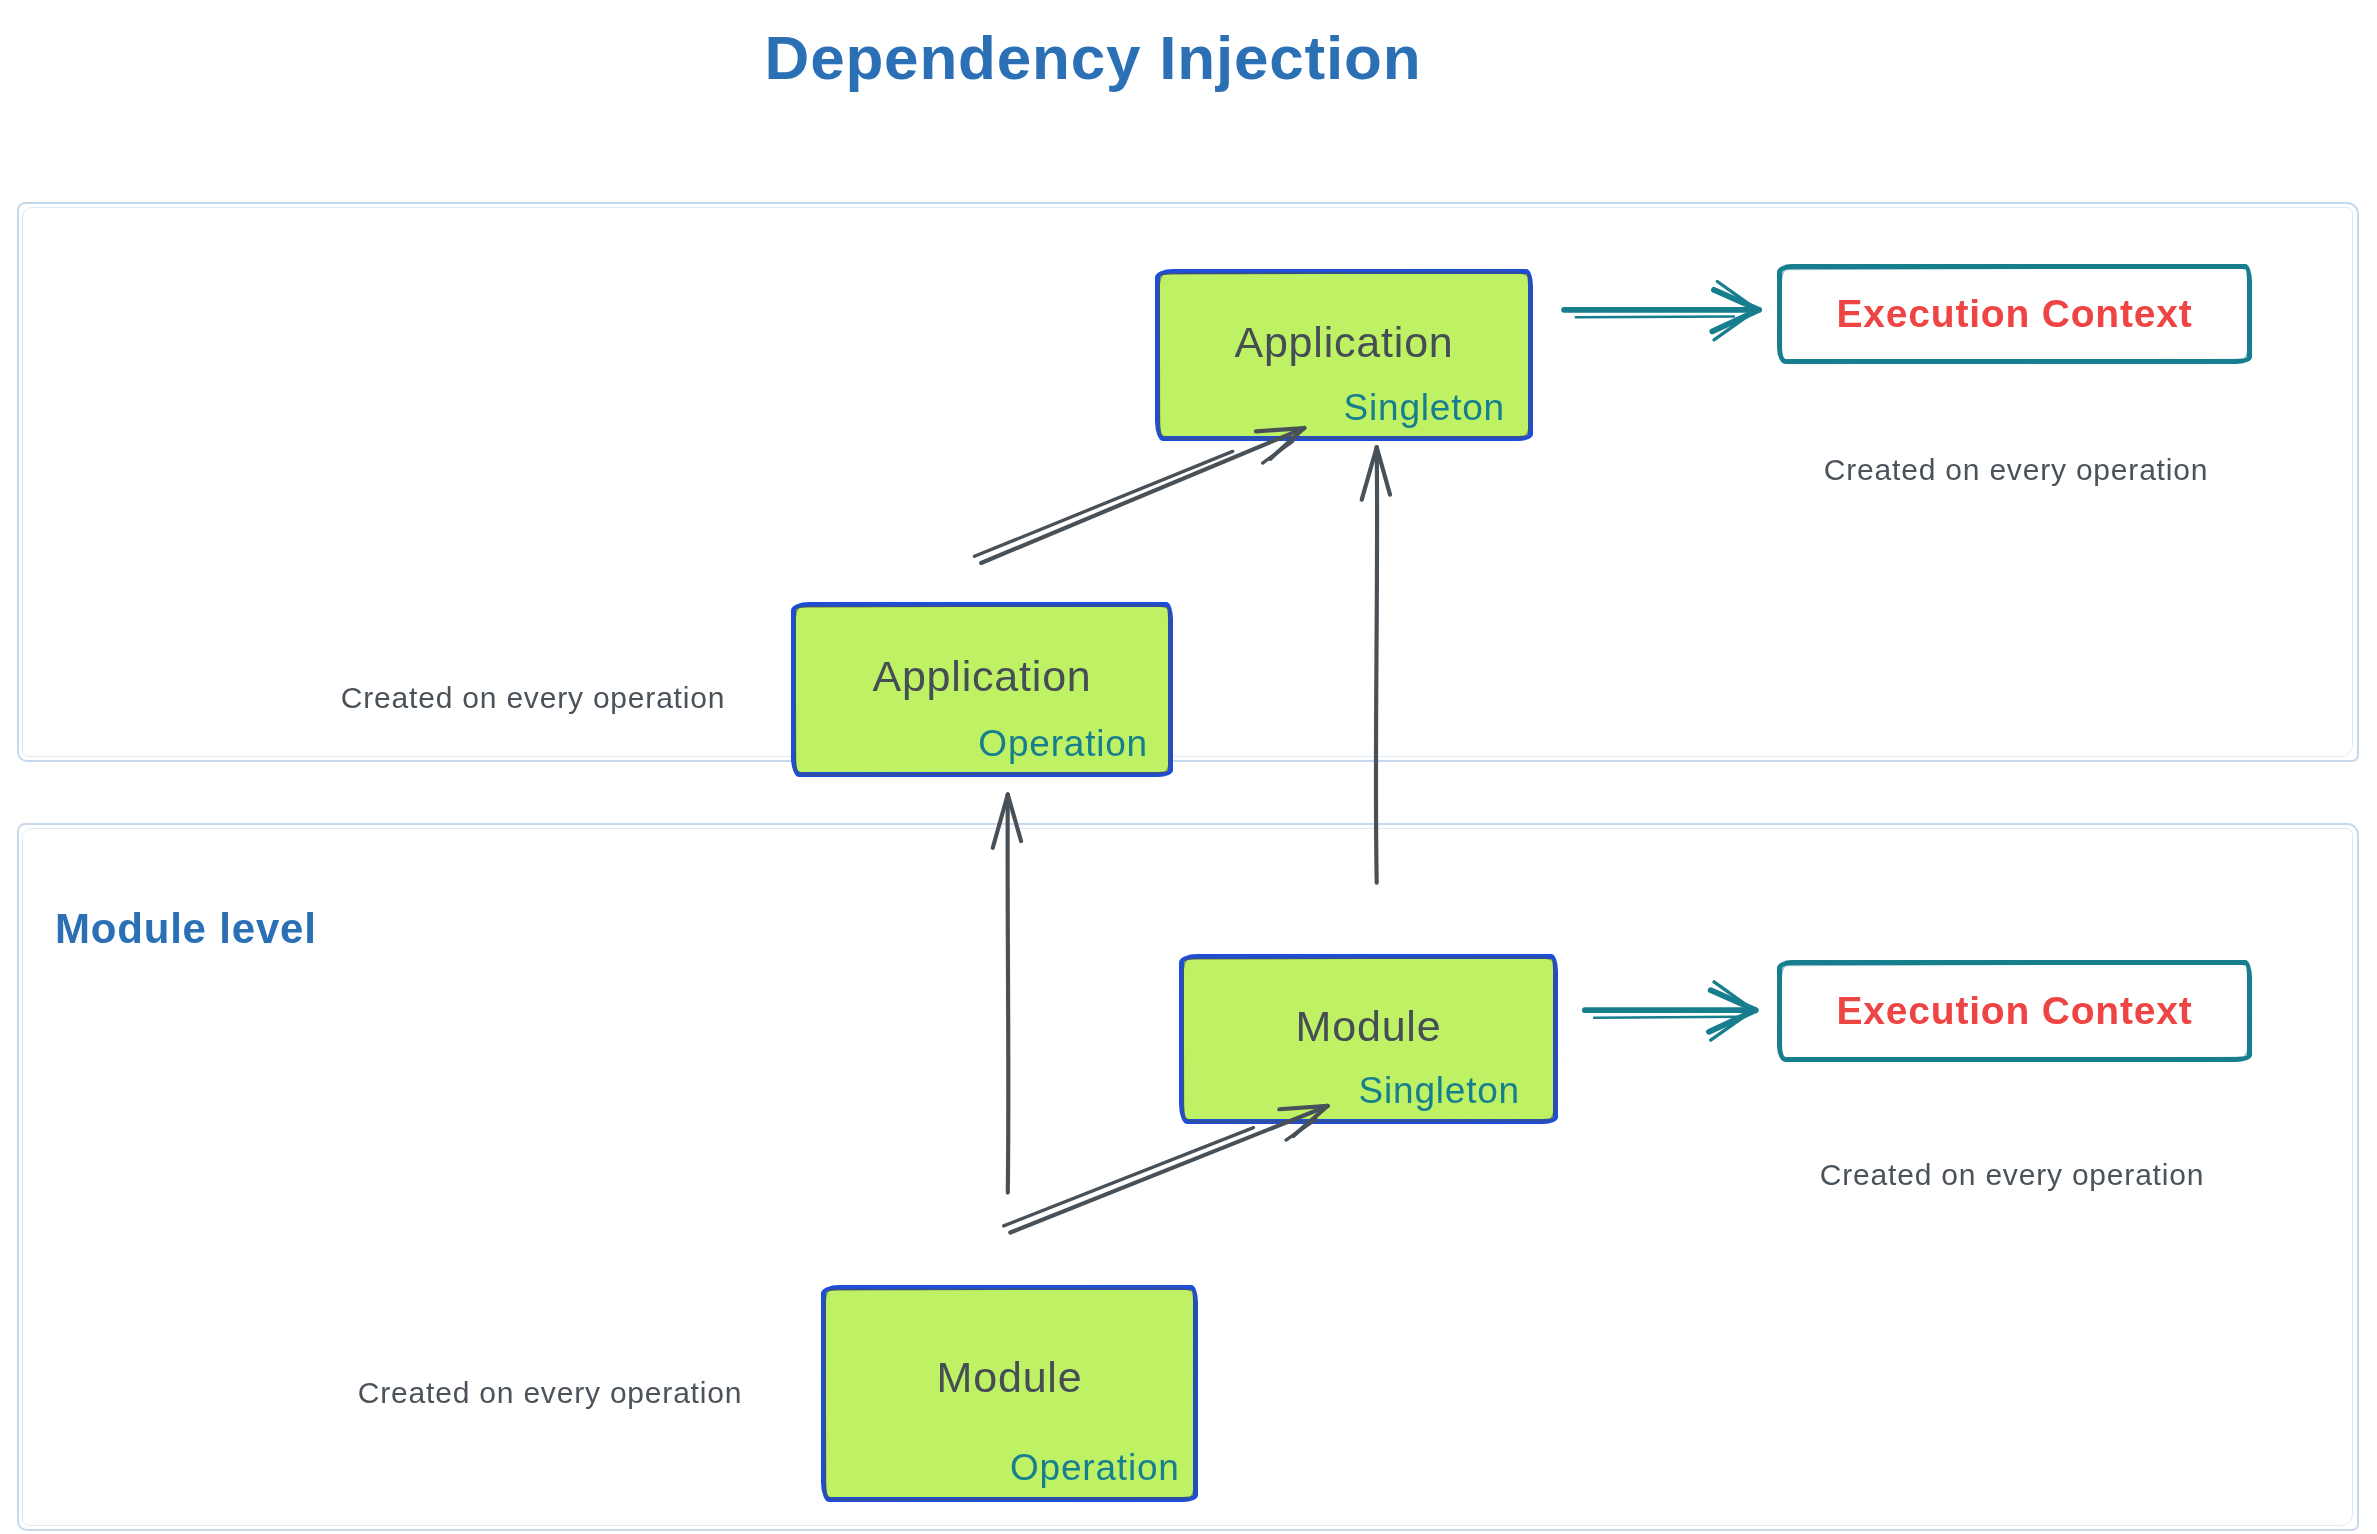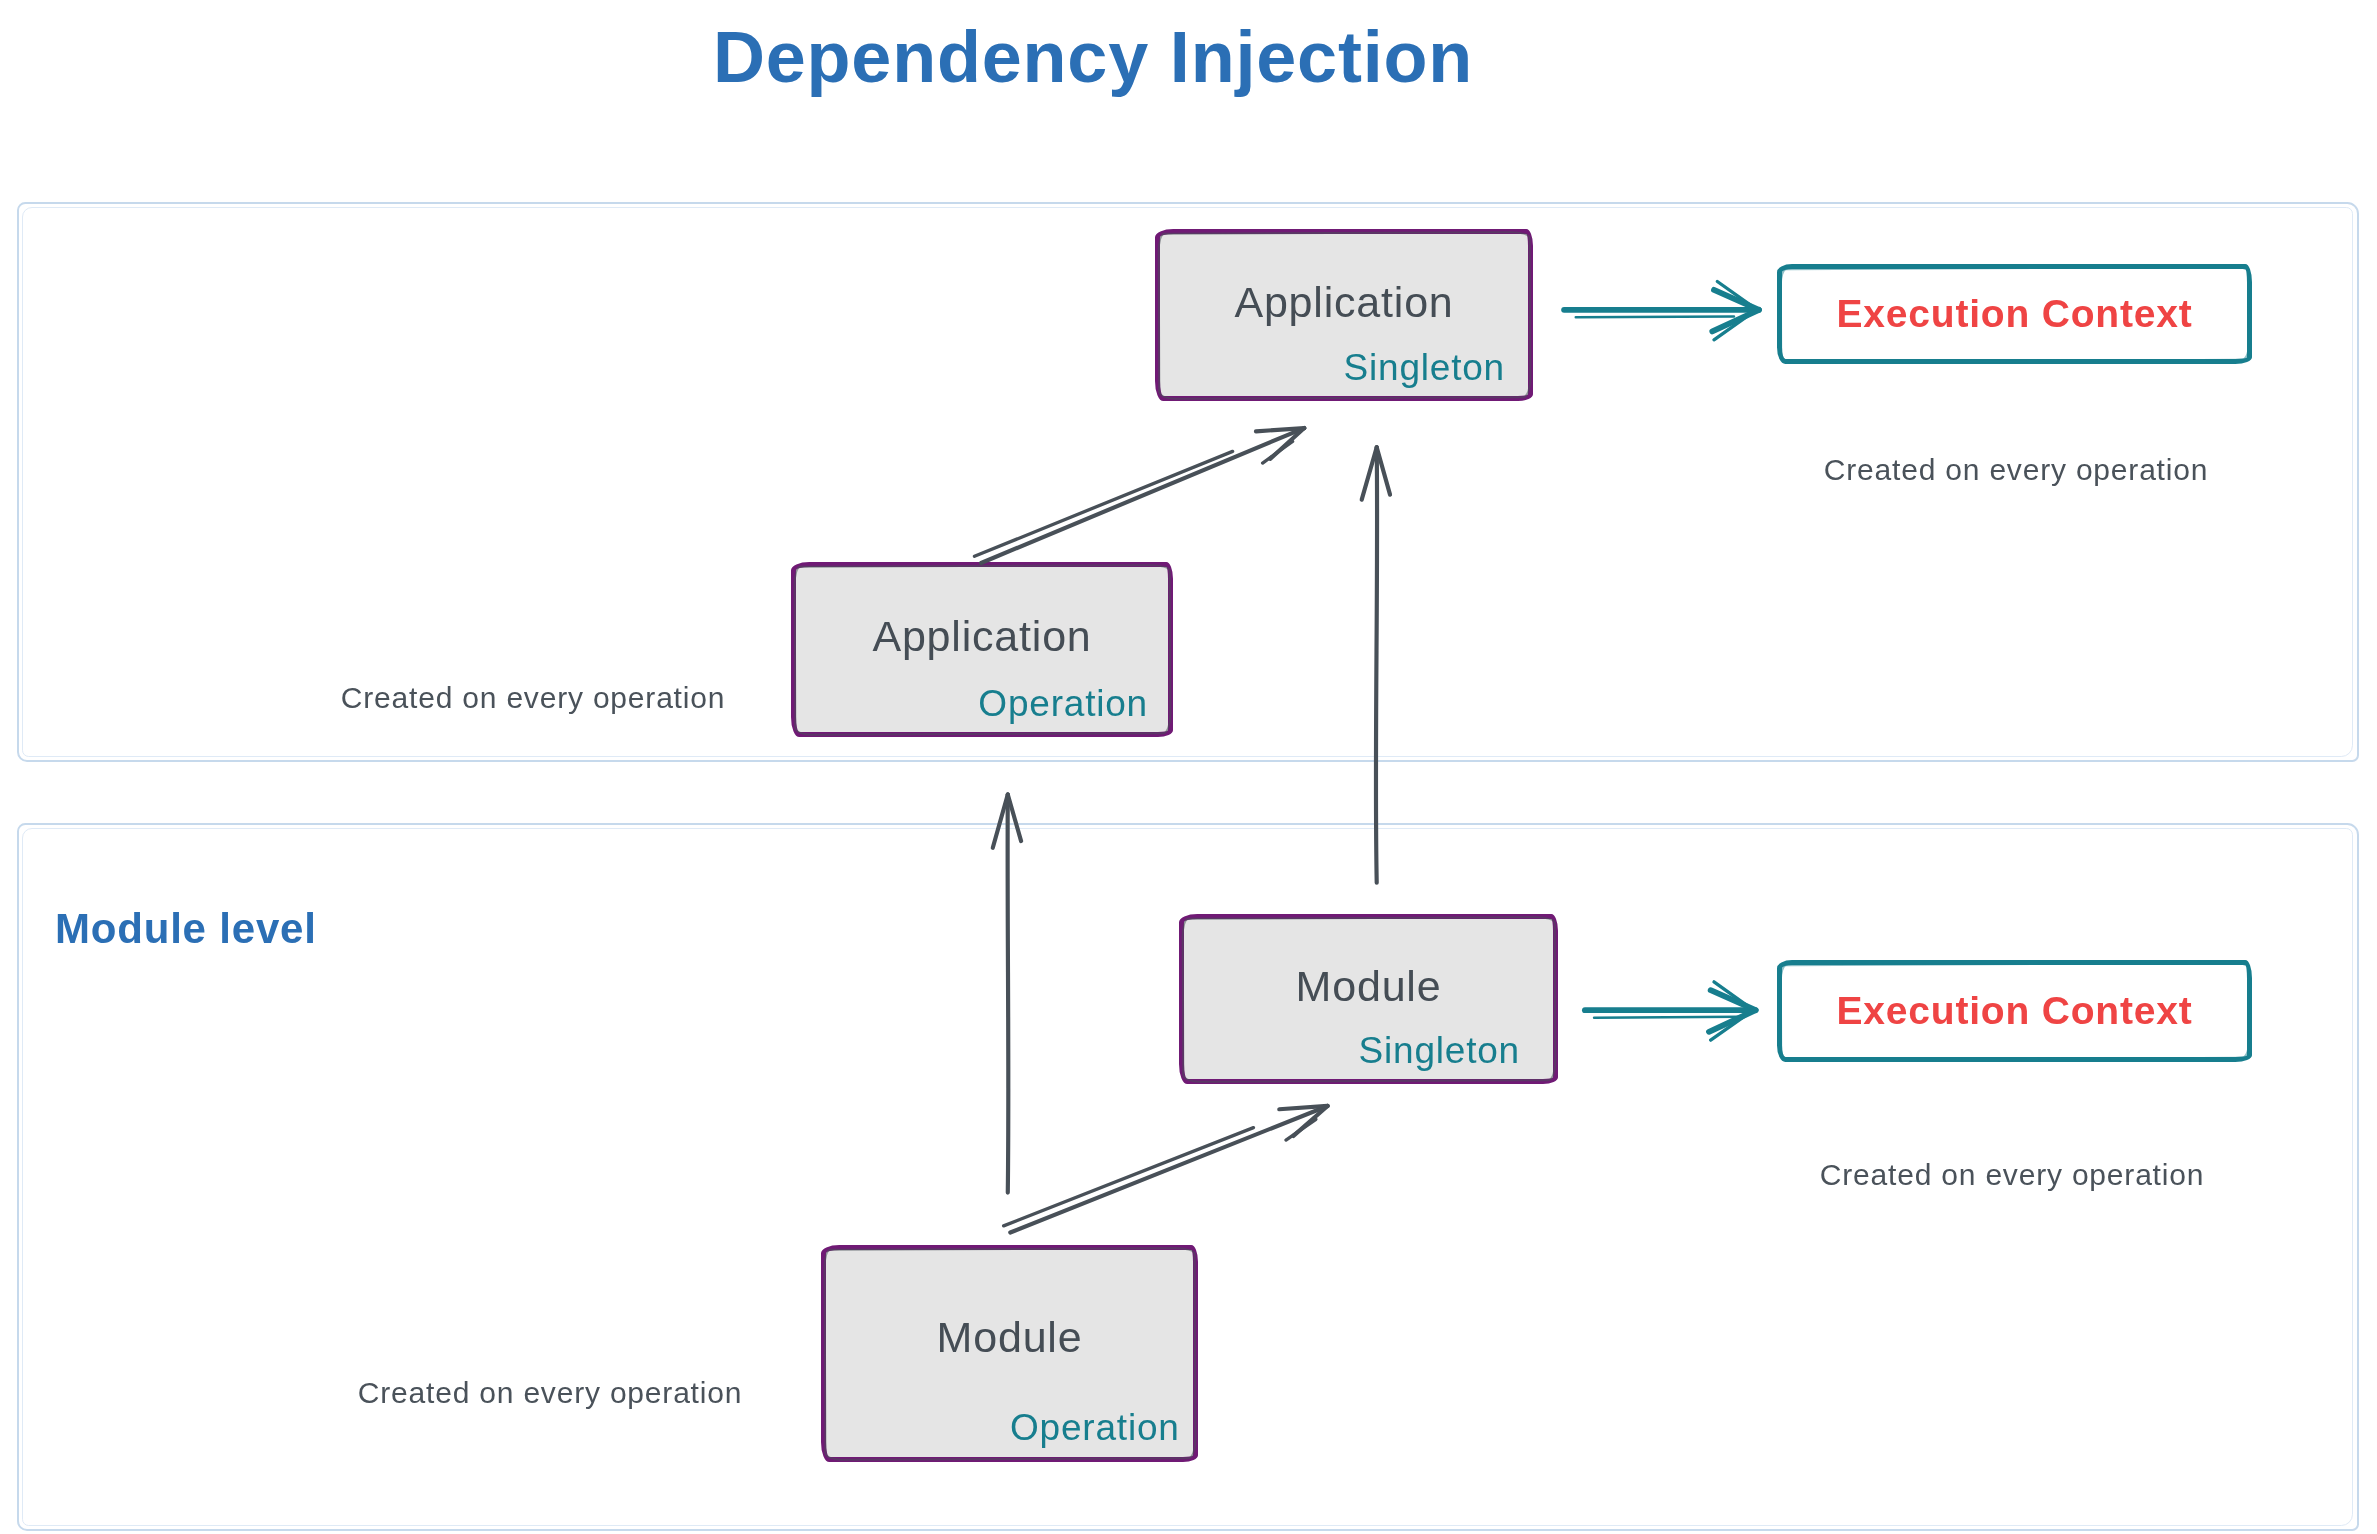--- a/index.html
+++ b/index.html
@@ -5,43 +5,44 @@
   html,body{margin:0;padding:0;background:#ffffff;}
   #canvas{
     position:relative;width:2377px;height:1534px;background:#ffffff;overflow:hidden;
     font-family:"Liberation Sans","DejaVu Sans",sans-serif;
   }
   .abs{position:absolute;}
   .centered{transform:translate(-50%,-50%);white-space:nowrap;}
 
   
   .page-title{
-    left:1093px;top:57px;font-size:72px;font-weight:600;color:#2b6fb5;letter-spacing:0.8px;
+    left:1093px;top:57px;font-size:62px;font-weight:600;color:#2b6fb5;letter-spacing:0.8px;
   }
   .page-subtitle{
     left:1051px;top:136px;font-size:29px;font-weight:500;color:#4d5358;letter-spacing:0.8px;
   }
   .level-label{
     font-size:42px;font-weight:600;color:#2b6fb5;letter-spacing:0.8px;white-space:nowrap;
     transform:translateY(-50%);
   }
 
   
   .level-section{
     border:2.5px solid #c6d9ec;border-radius:8.3px 11.7px 6.7px 10px;background:transparent;
   }
   .level-section::after{
     content:"";position:absolute;inset:3.3px;border:1.7px solid #dfeaf6;
     border-radius:10px 6.7px 11.7px 6.7px;pointer-events:none;
   }
 
   
   .sketch-box{
-    border:5px solid #701a75;background:#e5e5e5;
+    border:5px solid #1d4ed8;background:#bef264;
     border-radius:18.3px 6.7px 15px 8.3px / 8.3px 16.7px 6.7px 20px;
+    margin-top:40px;
   }
   .sketch-box::before{
     content:"";position:absolute;inset:-2.5px;
     border:2.5px solid rgba(72,80,88,0.55);
     border-radius:6.7px 20px 8.3px 16.7px / 18.3px 6.7px 20px 8.3px;
     transform:rotate(-0.25deg);pointer-events:none;
   }
   .box-title{
     position:absolute;left:0;right:0;top:42%;transform:translateY(-50%);
     text-align:center;font-size:43px;font-weight:500;color:#454d55;letter-spacing:0.8px;

